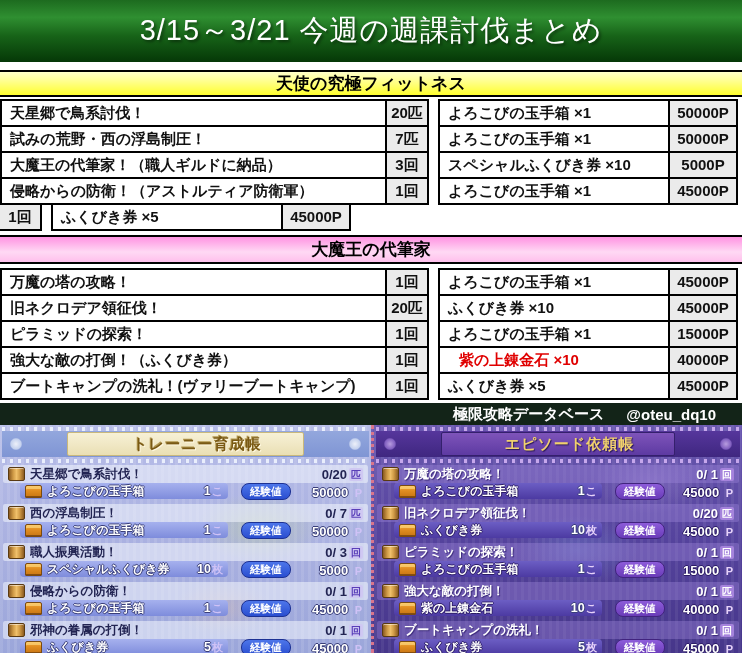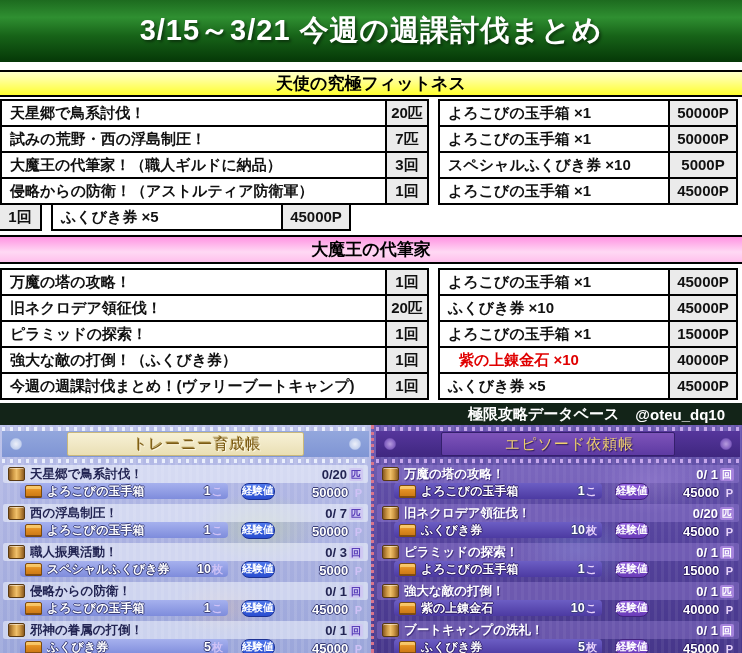--- a/index.html
+++ b/index.html
@@ -7,21 +7,21 @@
     width:742px;height:653px;overflow:hidden;position:relative;
     font-family:"Liberation Sans","DejaVu Sans",sans-serif;
     background:#fff;
   }
   
   .main-header{
     height:62px;display:flex;align-items:center;justify-content:center;
     background:linear-gradient(180deg,#1d6b1f 0%,#2f8f31 28%,#176318 58%,#053807 100%);
   }
   .main-header .title{
-    color:#fff;font-size:29px;font-weight:bold;letter-spacing:1px;
+    color:#fff;font-size:29px;font-weight:normal;letter-spacing:1px;
     text-shadow:2px 2px 3px rgba(0,0,0,.45);
   }
   
   .banner{
     box-sizing:border-box;height:27px;border-top:2px solid #000;border-bottom:2px solid #000;
     display:flex;align-items:center;justify-content:center;
     font-size:17px;font-weight:bold;color:#000;
   }
   .banner.yellow{margin-top:8px;margin-bottom:2px;
     background:linear-gradient(180deg,#ffffc9 0%,#ffff8e 40%,#ffff2e 100%);}
@@ -37,22 +37,22 @@
     overflow:hidden;white-space:nowrap;
   }
   .cell.name{width:387px;padding-left:8px;}
   .cell.count{width:44px;margin-left:-2px;background:#ebebeb;text-align:center;}
   .t-spacer{width:9px;}
   .cell.reward{width:232px;padding-left:8px;}
   .cell.points{width:70px;margin-left:-2px;background:#ebebeb;text-align:center;}
   
   .attr-bar{
     height:22px;margin-top:3px;background:#132418;
-    display:flex;align-items:center;justify-content:flex-end;gap:16px;
-    padding-right:17px;box-sizing:border-box;
+    display:flex;align-items:center;justify-content:flex-end;gap:22px;
+    padding-right:26px;box-sizing:border-box;
   }
   .attr-bar span{color:#fff;font-size:15px;font-weight:bold;}
   
   .panels{display:flex;height:228px;}
   .panel{width:371px;height:228px;overflow:hidden;position:relative;box-sizing:border-box;}
   .panel.blue{
     background:
       radial-gradient(90px 50px at 70% 45%,rgba(190,210,150,.45),transparent 70%),
       radial-gradient(70px 40px at 60% 80%,rgba(230,190,160,.30),transparent 70%),
       repeating-linear-gradient(90deg,rgba(255,255,255,.10) 0 3px,rgba(0,0,0,0) 3px 7px),
@@ -74,21 +74,21 @@
   .panel.purple .p-banner{background:linear-gradient(180deg,#56369c 0%,#3f2780 100%);}
   .p-title-box{
     min-width:64%;height:22px;display:flex;align-items:center;justify-content:center;border-radius:2px;
   }
   .panel.blue .p-title-box{
     background:linear-gradient(180deg,#f7f1d6 0%,#eadfb4 100%);border:1px solid #c9b87c;
   }
   .panel.purple .p-title-box{
     background:linear-gradient(180deg,#7e54ba 0%,#5d3aa2 100%);border:1px solid #34206c;
   }
-  .p-title{font-size:15px;font-weight:normal;letter-spacing:1px;margin-left:23px;}
+  .p-title{font-size:15px;font-weight:bold;letter-spacing:1px;margin-left:23px;}
   .panel.blue .p-title{color:#7a5a14;text-shadow:1px 1px 0 #fff8e0,-1px -1px 0 #b49a54;}
   .panel.purple .p-title{color:#f1d06d;text-shadow:1px 1px 1px #2a1858;}
   .ornament{
     position:absolute;top:7px;width:12px;height:12px;transform:rotate(45deg);opacity:.85;
   }
   .ornament.left{left:8px;} .ornament.right{right:8px;}
   .panel.blue .ornament{background:radial-gradient(circle,#ffffff 0%,#cfdaf2 60%,transparent 75%);}
   .panel.purple .ornament{background:radial-gradient(circle,#cbb0ee 0%,#8a68c8 60%,transparent 75%);}
   
   .q-list{padding:0 3px;}
@@ -125,22 +125,22 @@
   }
   .r-item{font-size:12px;font-weight:bold;color:#fff;flex:1;white-space:nowrap;overflow:hidden;
     text-shadow:1px 0 #3a3f7a,-1px 0 #3a3f7a,0 1px #3a3f7a,0 -1px #3a3f7a;}
   .panel.purple .r-item{text-shadow:1px 0 #2c1c66,-1px 0 #2c1c66,0 1px #2c1c66,0 -1px #2c1c66;}
   .r-qty{font-size:12.5px;font-weight:bold;color:#fff;
     text-shadow:1px 0 #3a3f7a,-1px 0 #3a3f7a,0 1px #3a3f7a,0 -1px #3a3f7a;}
   .r-qunit{font-size:11px;font-weight:bold;margin-left:1px;}
   .panel.blue .r-qunit{color:#cfc2f6;}
   .panel.purple .r-qunit{color:#e6d2fa;}
   .exp-pill{
-    margin-left:13px;height:15px;line-height:15px;border-radius:8px;padding:0 0;
-    font-size:10.5px;font-weight:bold;color:#fff;white-space:nowrap;font-family:Liberation Mono, monospace;
+    margin-left:13px;height:15px;line-height:15px;border-radius:8px;padding:0 8px;
+    font-size:10.5px;font-weight:bold;color:#fff;white-space:nowrap;
   }
   .panel.blue .exp-pill{background:linear-gradient(180deg,#4d76ea 0%,#2a4ed0 100%);border:1px solid #1c3194;}
   .panel.purple .exp-pill{background:linear-gradient(180deg,#8d5cda 0%,#6a3cb8 100%);border:1px solid #41237e;}
   .r-points{margin-left:auto;text-align:right;white-space:nowrap;}
   .r-points .num{font-size:13px;font-weight:bold;color:#fff;
     text-shadow:1px 0 #3a3f7a,-1px 0 #3a3f7a,0 1px #3a3f7a,0 -1px #3a3f7a;}
   .panel.purple .r-points .num{text-shadow:1px 0 #2c1c66,-1px 0 #2c1c66,0 1px #2c1c66,0 -1px #2c1c66;}
   .r-points .punit{font-size:11px;font-weight:bold;margin-left:2px;}
   .panel.blue .r-points .punit{color:#cfc2f6;}
   .panel.purple .r-points .punit{color:#e6d2fa;}
@@ -224,21 +224,21 @@
 
   <div class="t-row">
     <div class="cell name">強大な敵の打倒！（ふくびき券）</div>
     <div class="cell count">1回</div>
     <div class="t-spacer"></div>
     <div class="cell reward" style="color: rgb(224, 0, 0); padding-left: 19px;">紫の上錬金石 ×10</div>
     <div class="cell points">40000P</div>
   </div>
 
   <div class="t-row">
-    <div class="cell name">今週の週課討伐まとめ！(ヴァリーブートキャンプ)</div>
+    <div class="cell name">ブートキャンプの洗礼！(ヴァリーブートキャンプ)</div>
     <div class="cell count">1回</div>
     <div class="t-spacer"></div>
     <div class="cell reward">ふくびき券 ×5</div>
     <div class="cell points">45000P</div>
   </div>
 </div>
 
   <div class="attr-bar">
     <span>極限攻略データベース</span>
     <span>@oteu_dq10</span>

